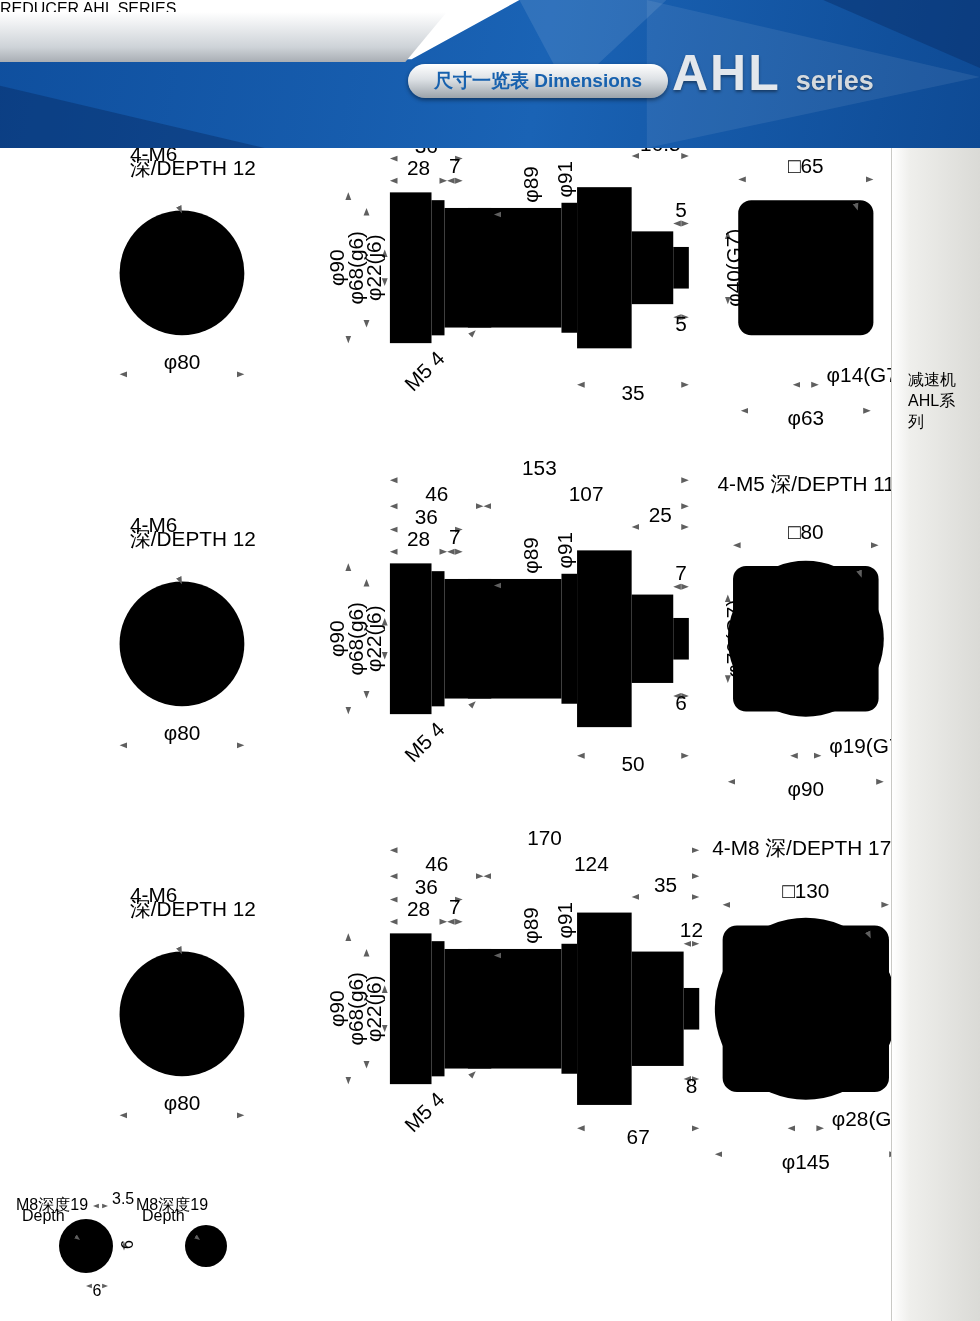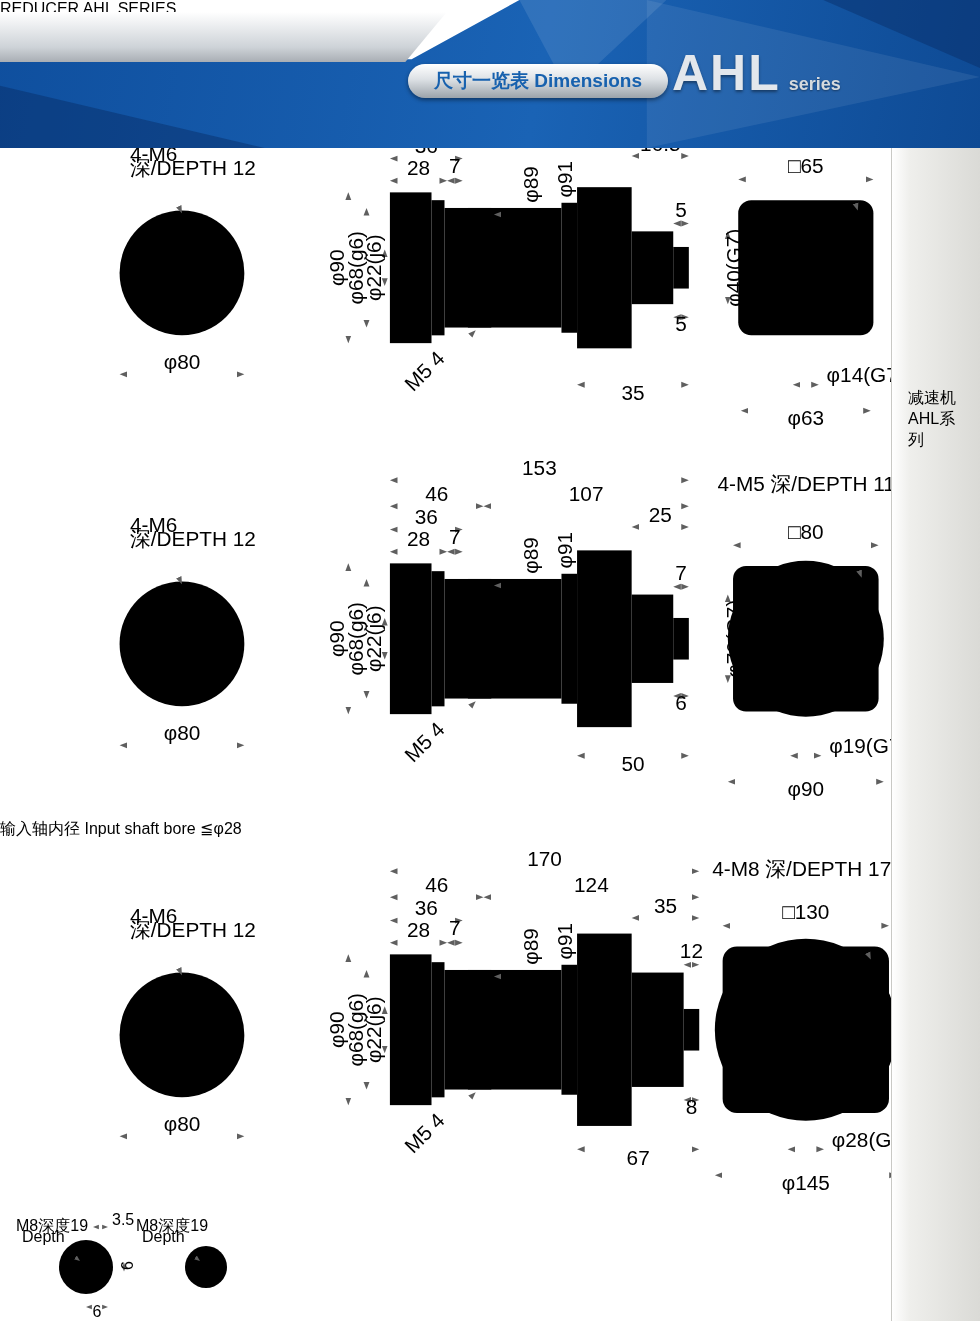--- a/index.html
+++ b/index.html
@@ -17,27 +17,27 @@
   .silver{position:absolute;top:12px;left:0;width:47%;height:50px;
     background:linear-gradient(180deg,#ffffff,#ced3d8 70%,#a9aeb4);
     clip-path:polygon(0 0,97% 0,88% 100%,0 100%);}
   .pill{position:absolute;top:64px;left:408px;height:34px;padding:0 26px;border-radius:18px;
     background:linear-gradient(180deg,#ffffff,#dde1e5 45%,#9ba3aa);
     display:flex;align-items:center;justify-content:center;
     color:#1761ae;font-weight:bold;font-size:19px;box-shadow:0 2px 4px rgba(0,0,0,.45);}
   .series{position:absolute;top:44px;left:672px;display:flex;align-items:baseline;}
   .series .ahl{font-size:50px;font-weight:bold;letter-spacing:2px;color:#e3e7ec;
     text-shadow:0 2px 3px rgba(0,0,0,.4);}
-  .series .ser{font-size:18px;font-weight:bold;color:#d5dade;margin-left:8px;
+  .series .ser{font-size:27px;font-weight:bold;color:#d5dade;margin-left:15px;
     text-shadow:0 1px 2px rgba(0,0,0,.4);}
 
   
   .side{position:absolute;top:148px;bottom:0;right:0;width:88px;
     background:linear-gradient(90deg,#ffffff 0,#efefec 20%,#dadad6 100%);border-left:1px solid #c9c9c5;}
-  .ribbon{position:absolute;top:388px;right:10px;width:62px;height:166px;border-radius:5px;
+  .ribbon{position:absolute;top:370px;right:10px;width:62px;height:166px;border-radius:5px;
     background:linear-gradient(135deg,#35484a0;#ccc;background:linear-gradient(135deg,#3276c0,#16538f);
     transform:rotate(6deg);box-shadow:2px 3px 6px rgba(0,0,0,.35);
     display:flex;align-items:center;justify-content:center;}
   .ribbon span{writing-mode:vertical-rl;color:#fff;font-size:16px;font-weight:bold;letter-spacing:3px;}
   .strip-text{position:absolute;top:562px;right:28px;writing-mode:vertical-rl;
     font-size:14px;font-weight:bold;color:#3f3f3f;letter-spacing:5px;}
   .corner-gray{position:absolute;bottom:0;right:0;width:150px;height:150px;
     background:linear-gradient(315deg,#9aa0a6,#d7dadd 55%,#edeff0);
     clip-path:polygon(100% 100%,100% 28%,28% 100%);}
   .corner-ribbon{position:absolute;bottom:26px;right:-54px;width:214px;height:42px;
@@ -360,25 +360,20 @@
         <text x="638" y="234">φ19(G7)</text>
         <line class="dim thin" x1="560" y1="152" x2="560" y2="260"></line>
           <line class="dim thin" x1="680" y1="152" x2="680" y2="260"></line>
         <line class="dim" x1="560" y1="256" x2="680" y2="256" marker-start="url(#ah)" marker-end="url(#ah)"></line>
         <text x="620" y="267" text-anchor="middle">φ90</text>
       </g>
     </svg>
   </section>
 
   <section class="panel" style="top:805px">
-    <div class="panel-label">
-      <span class="cn">输入轴内径</span>
-      <span class="en">Input shaft bore</span>
-      <span class="bore">≦φ28</span>
-    </div>
     <svg class="draw" viewBox="0 0 754 282">
       <g>
         <line class="cl" x1="80" y1="150" x2="200" y2="150"></line>
           <line class="cl" x1="140" y1="90" x2="140" y2="210"></line>
         <circle cx="140" cy="150" r="48"></circle>
           <circle class="thin" cx="140" cy="150" r="41"></circle>
         <circle cx="140" cy="150" r="31"></circle>
           <circle class="thin" cx="140" cy="150" r="18"></circle>
         <circle class="thin" cx="140" cy="150" r="12"></circle>
           <circle cx="140" cy="150" r="9"></circle>

